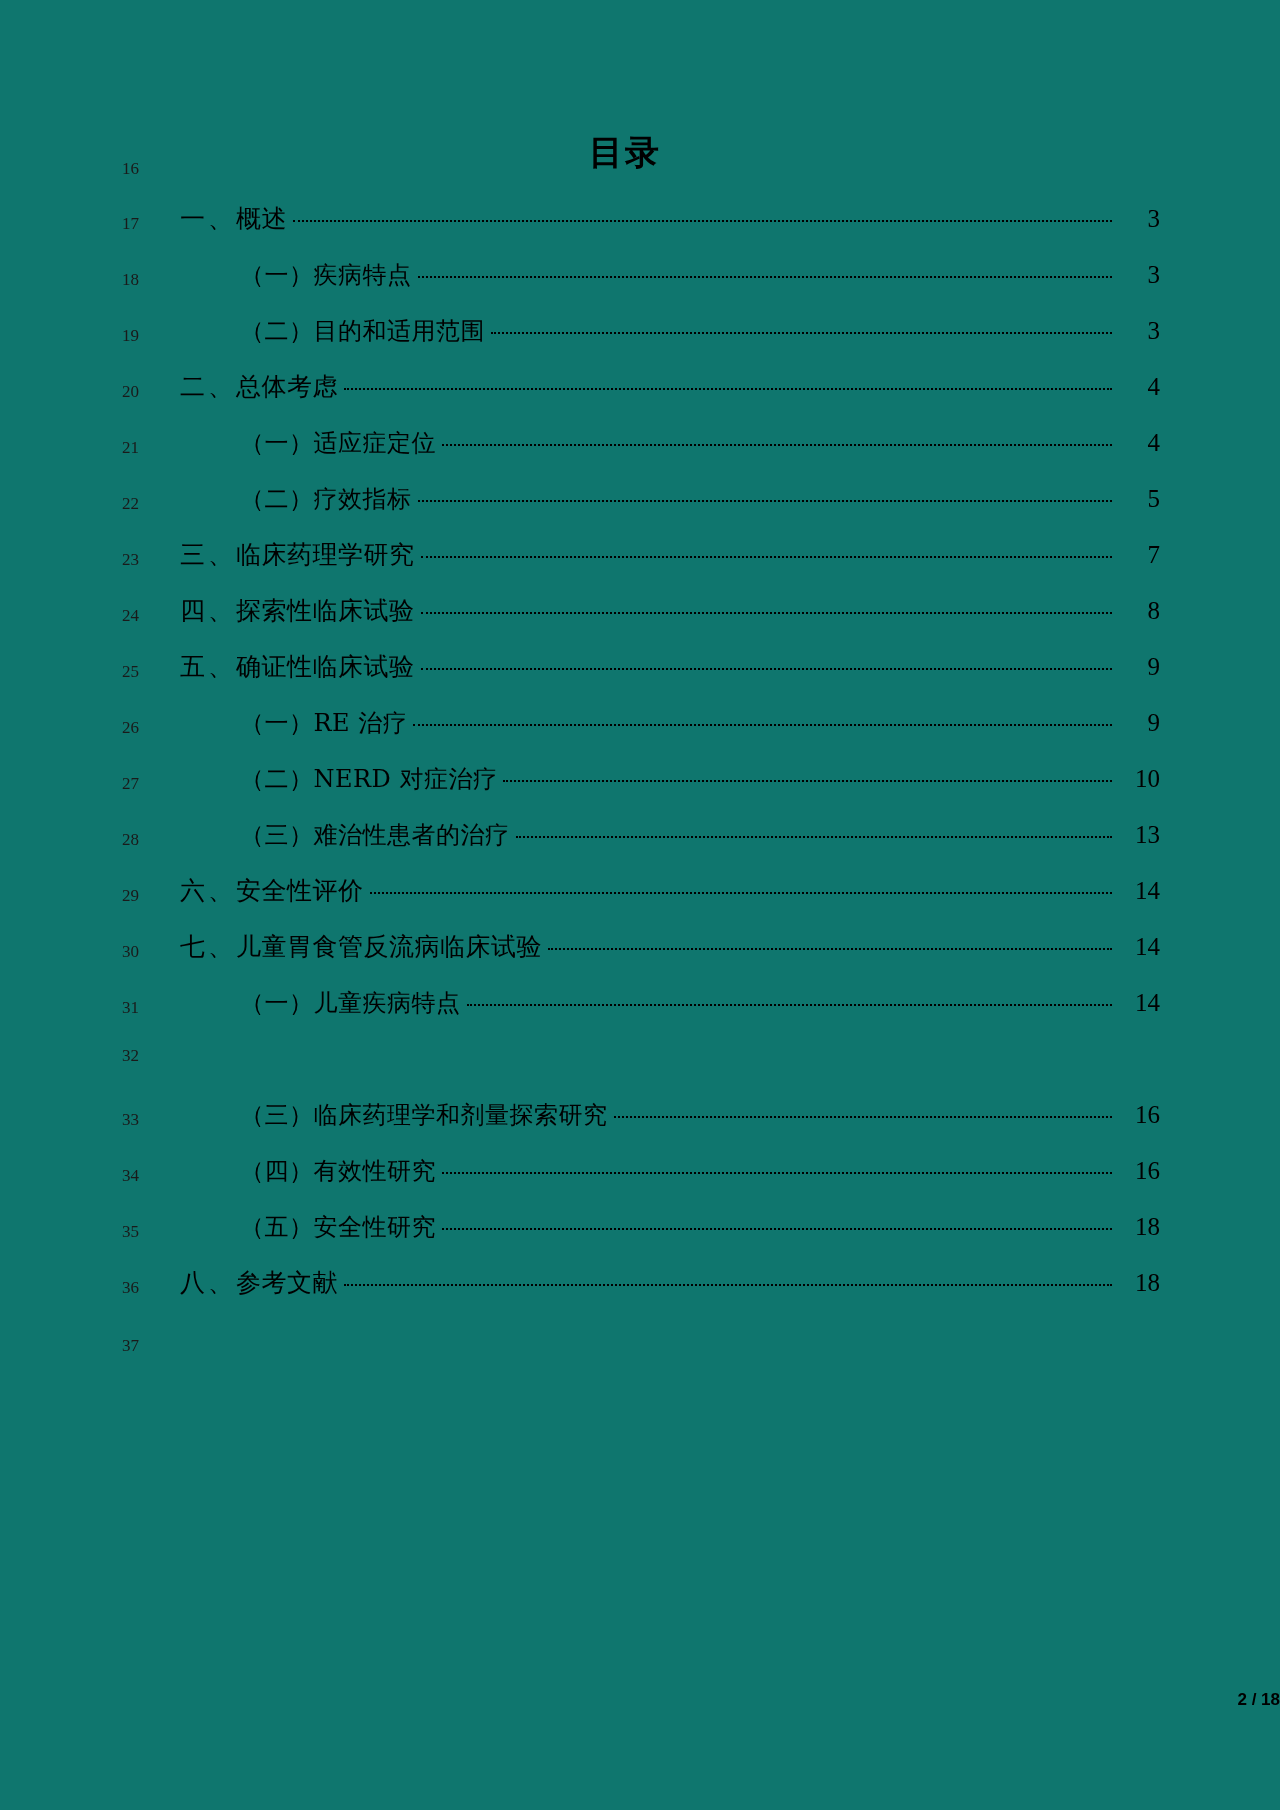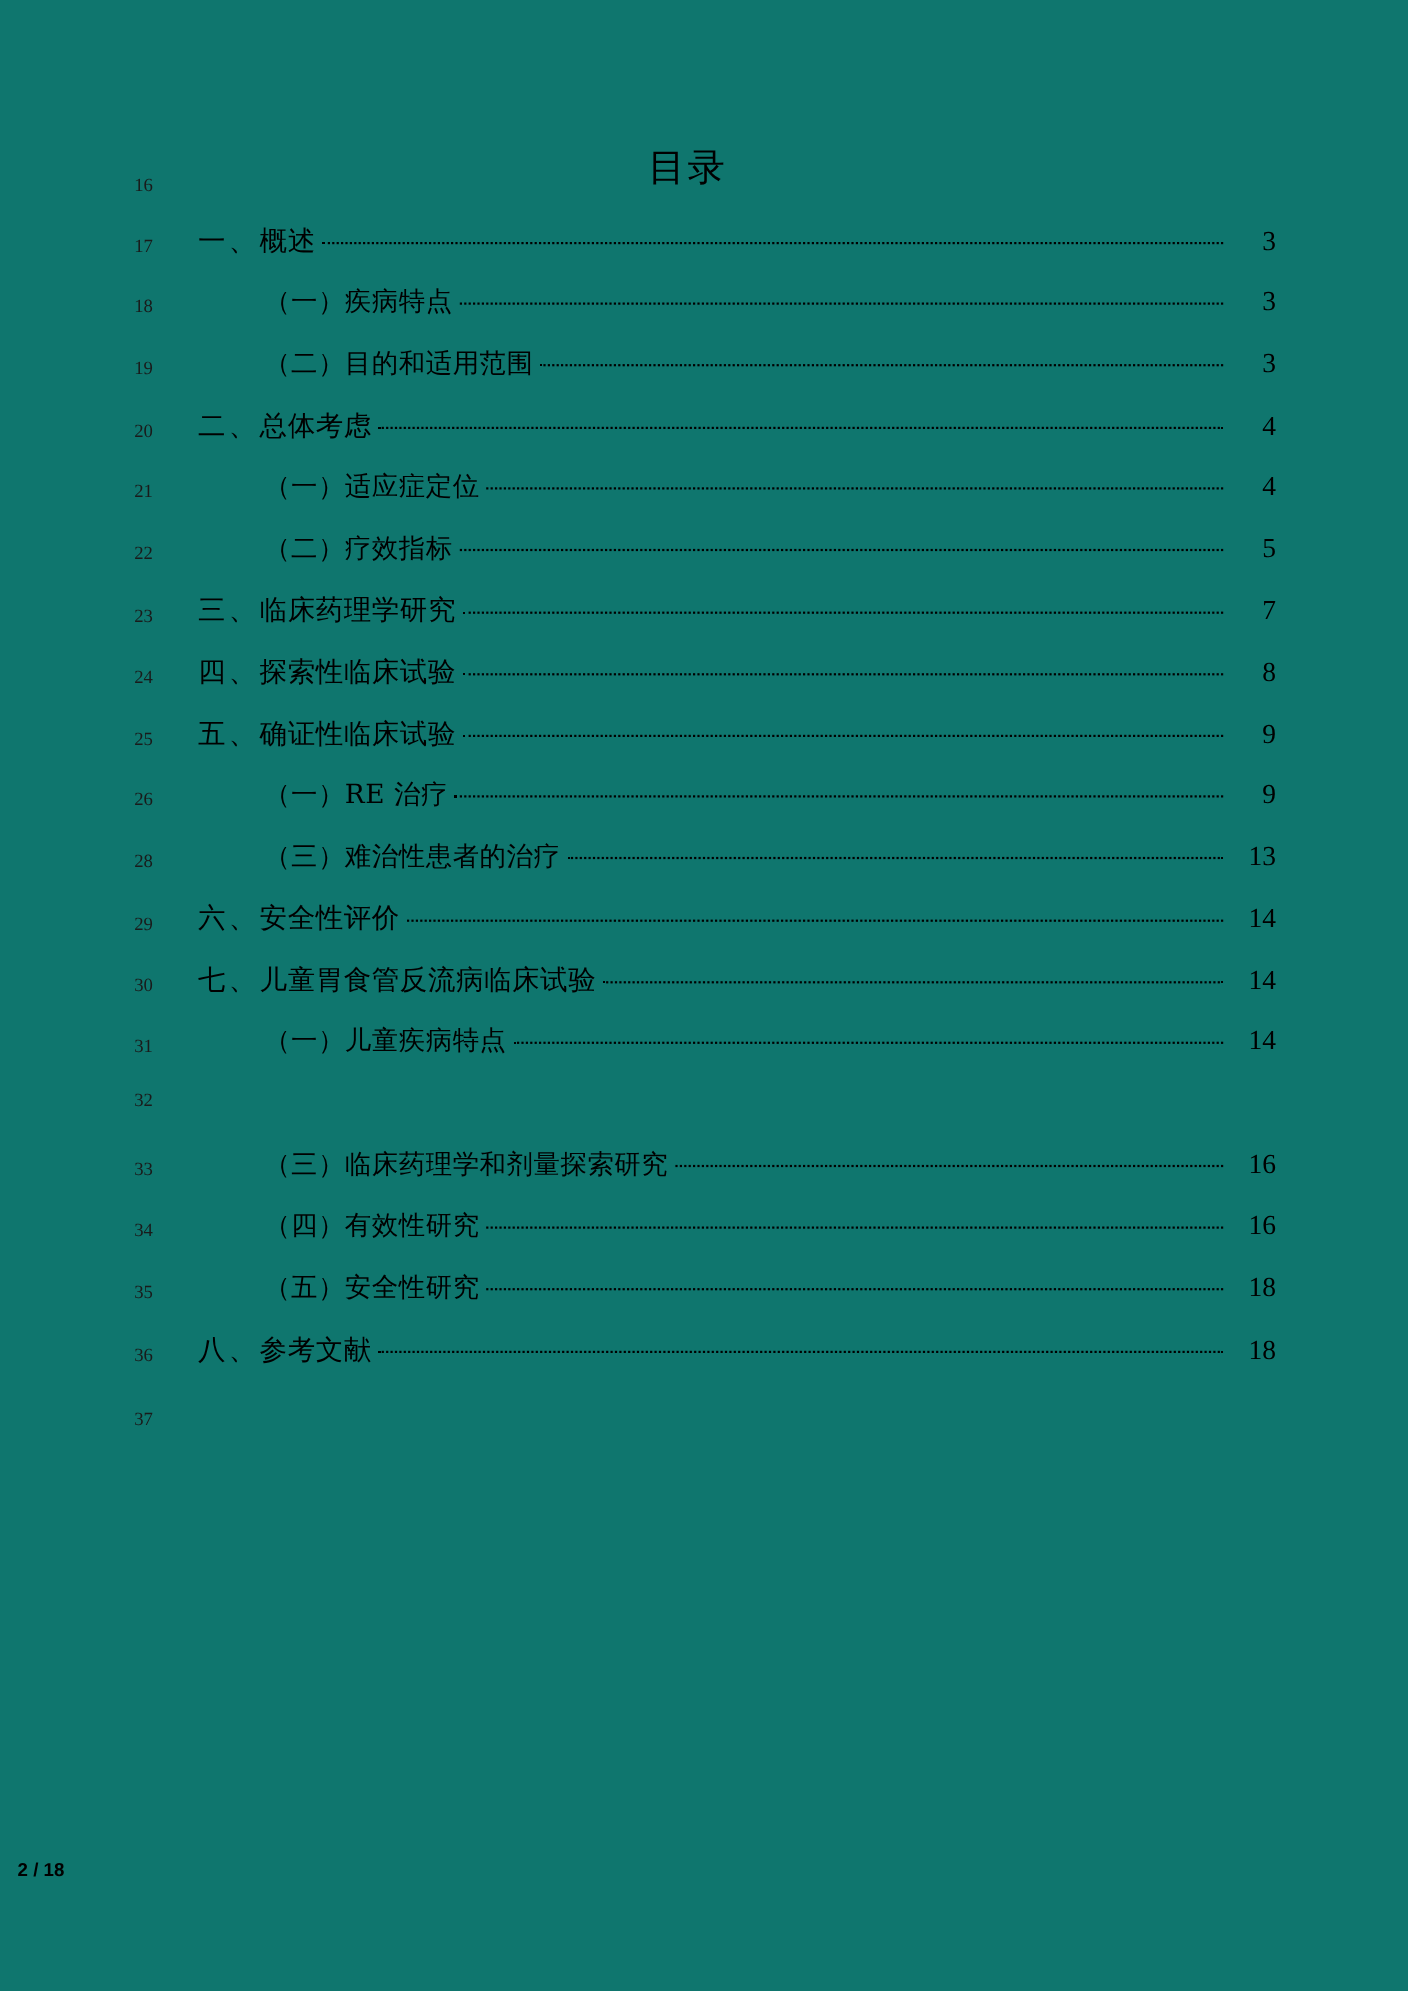--- a/index.html
+++ b/index.html
@@ -24,21 +24,21 @@
   }
   .content {
     position: absolute;
     left: 120px;
     top: 130px;
     width: 1040px;
   }
   .doc-title {
     text-align: center;
     font-family: "DejaVu Serif", serif;
-    font-weight: normal;
+    font-weight: bold;
     font-size: 34px;
     letter-spacing: 2px;
     margin: 0 0 10px 0;
     padding-right: 90px;
   }
   .toc {
     margin-top: 18px;
   }
   .toc-row {
     display: flex;
@@ -107,21 +107,21 @@
     display: flex;
     align-items: baseline;
     height: 50px;
     margin-top: 10px;
   }
   .footer {
     position: absolute;
     left: 0;
     top: 1690px;
     width: 1280px;
-    text-align: left;
+    text-align: right;
     font-family: "Liberation Sans", sans-serif;
     font-weight: bold;
     font-size: 17px;
     color: #000;
     padding-left: 16px;
     box-sizing: border-box;
   }
 </style>
 </head>
 <body>
@@ -221,20 +221,28 @@
 
       <div class="toc-row">
         <div class="lineno">26</div>
         <div class="entry level2">
           <span class="label">（一）RE 治疗</span>
           <span class="dots"></span>
           <span class="pageno">9</span>
         </div>
       </div>
 
+      <div class="toc-row">
+        <div class="lineno">27</div>
+        <div class="entry level2">
+          <span class="label">（二）NERD 对症治疗</span>
+          <span class="dots"></span>
+          <span class="pageno">10</span>
+        </div>
+      </div>
 
       <div class="toc-row">
         <div class="lineno">28</div>
         <div class="entry level2">
           <span class="label">（三）难治性患者的治疗</span>
           <span class="dots"></span>
           <span class="pageno">13</span>
         </div>
       </div>
 

